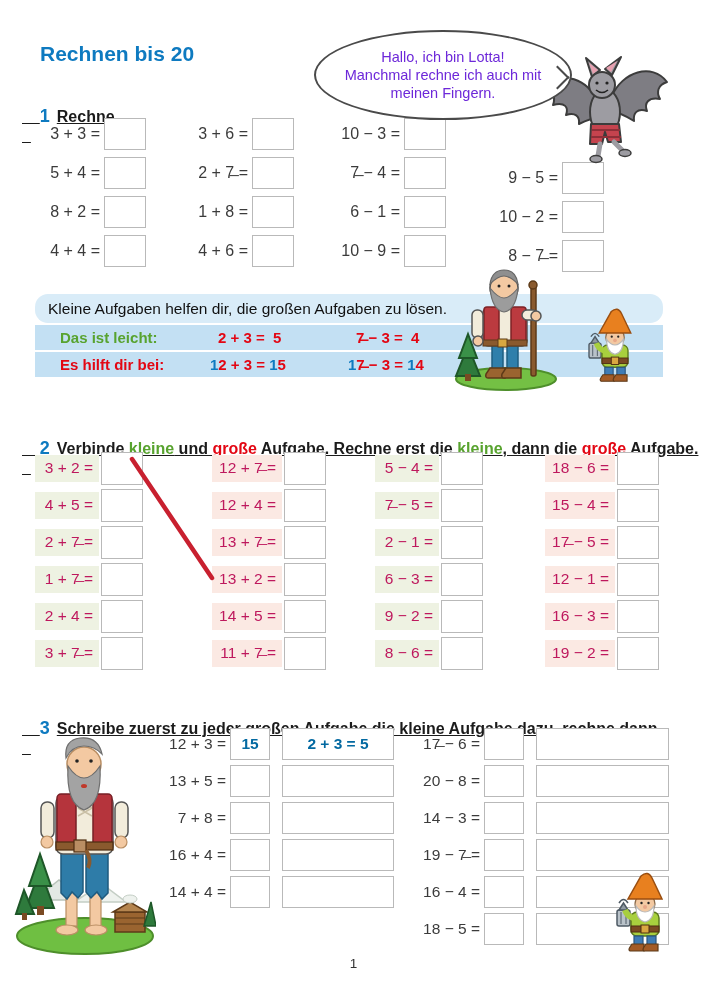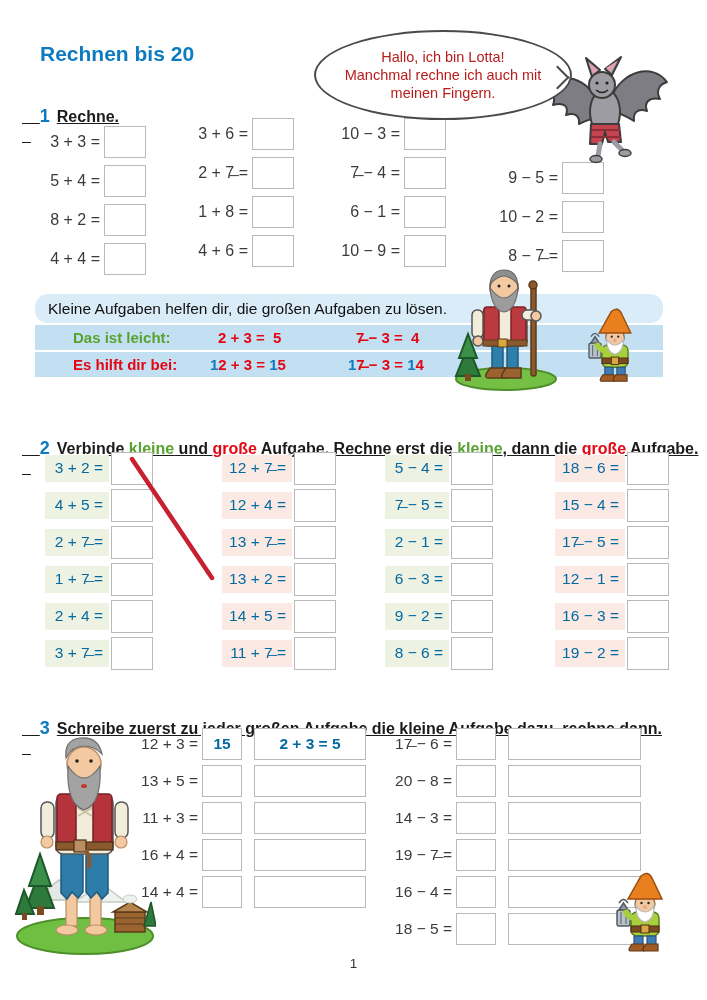--- a/index.html
+++ b/index.html
@@ -5,21 +5,21 @@
   html,body{margin:0;padding:0;background:#fff;}
   .sheet{position:relative;width:707px;height:1000px;background:#fff;overflow:hidden;
          font-family:"Liberation Sans","DejaVu Sans",sans-serif;color:#2e2e2e;}
   .abs{position:absolute;}
 
   .title{left:40px;top:42px;font-size:21px;font-weight:bold;color:#0e7ac0;}
 
   
   .bubble{left:314px;top:30px;width:254px;height:86px;border:2px solid #4a4a4a;border-radius:50%;
           background:#fff;display:flex;flex-direction:column;align-items:center;justify-content:center;
-          text-align:center;font-size:14.5px;line-height:18px;color:#b91c1c;z-index:3;}
+          text-align:center;font-size:14.5px;line-height:18px;color:#6d28d9;z-index:3;}
   .bubble-tail{left:549px;top:69px;width:15px;height:15px;background:#fff;z-index:4;
                border-top:2px solid #4a4a4a;border-right:2px solid #4a4a4a;transform:rotate(45deg);}
 
   
   .sec-head{font-size:16px;font-weight:bold;color:#1b1b1b;white-space:pre;text-decoration:underline;}
   .sec-num{color:#0e7ac0;font-size:18px;font-weight:bold;display:inline-block;width:17px;}
   .green{color:#58a32f;}
   .redtx{color:#e30613;}
   .bluetx{color:#0e7ac0;}
 
@@ -27,34 +27,34 @@
   .prob-col{display:flex;flex-direction:column;gap:7px;}
   .prob{display:flex;align-items:center;}
   .plabel{text-align:right;font-size:16px;color:#3b3b3b;line-height:30px;white-space:pre;}
   .w62{width:62px;} .w66{width:66px;}
   .pbox{width:40px;height:30px;background:#fff;border:1.5px solid #b9b9b9;margin-left:4px;}
 
   
   .hb{left:35px;top:294px;width:628px;z-index:1;}
   .hb-row1{height:29px;line-height:29px;background:#d9ecf8;padding-left:13px;font-size:15.5px;color:#111;margin-bottom:2px;border-radius:13px;}
   .hb-row{height:25px;background:#c3e0f3;margin-bottom:2px;display:flex;align-items:center;font-size:15px;font-weight:bold;}
-  .hb-label{width:172px;padding-left:38px;box-sizing:border-box;}
+  .hb-label{width:172px;padding-left:25px;box-sizing:border-box;}
   .hb-eq{width:138px;white-space:pre;color:#e30613;}
 
   
   .s2col{display:flex;flex-direction:column;gap:5px;}
   .s2row{display:flex;align-items:center;height:32px;}
   .chip{height:27px;display:flex;align-items:center;justify-content:flex-end;
-        padding-right:6px;box-sizing:border-box;font-size:15.5px;color:#0369a1;white-space:pre;margin-left:10px;}
+        padding-right:6px;box-sizing:border-box;font-size:15.5px;color:#be185d;white-space:pre;}
   .chip.gr{background:#eef2e2;} .chip.pk{background:#fbe9e3;}
   .cw64{width:64px;} .cw70{width:70px;}
   .s2box{width:40px;height:31px;border:1.5px solid #b9b9b9;margin-left:2px;background:#fff;}
 
   
-  .s3col{display:flex;flex-direction:column;gap:5px;}
+  .s3col{display:flex;flex-direction:column;gap:5px;margin-left:28px;}
   .s3row{display:flex;align-items:center;height:32px;}
   .s3label{width:62px;text-align:right;font-size:15.5px;color:#3b3b3b;white-space:pre;}
   .sbox{width:40px;height:32px;border:1.5px solid #b9b9b9;margin-left:4px;background:#fff;
         display:flex;align-items:center;justify-content:center;box-sizing:border-box;}
   .wbox{height:32px;border:1.5px solid #b9b9b9;margin-left:12px;background:#fff;
         display:flex;align-items:center;justify-content:center;box-sizing:border-box;}
   .wl{width:112px;} .wr{width:133px;}
   .ans{color:#0369a1;font-weight:bold;font-size:15.5px;white-space:pre;}
 
   .pagenum{left:0;top:956px;width:707px;text-align:center;font-size:13.5px;color:#333;}
@@ -93,21 +93,21 @@
       <ellipse cx="58" cy="109" rx="6" ry="3.5" fill="#9d9ca2" stroke="#3c3c3c" stroke-width="1.5"></ellipse>
       <path d="M76,92 L84,100" stroke="#9d9ca2" stroke-width="5" stroke-linecap="round"></path>
       <ellipse cx="87" cy="103" rx="6" ry="3.5" fill="#9d9ca2" stroke="#3c3c3c" stroke-width="1.5"></ellipse>
     </svg>
   </div>
 
   <div class="abs sec-head" style="left:22px;top:88px;">
     <span class="sec-num">1</span><span>Rechne.</span>
   </div>
 
-  <div class="abs prob-col" style="left:38px;top:126px;">
+  <div class="abs prob-col" style="left:38px;top:118px;">
     <div class="prob">
         <span class="plabel w62">3 + 3 =</span>
         <div class="pbox"></div>
       </div>
     <div class="prob">
         <span class="plabel w62">5 + 4 =</span>
         <div class="pbox"></div>
       </div>
     <div class="prob">
         <span class="plabel w62">8 + 2 =</span>
@@ -364,21 +364,21 @@
         <div class="wbox wl">
           <span class="ans">2 + 3 = 5</span>
         </div>
       </div>
     <div class="s3row">
         <span class="s3label">13 + 5 =</span>
         <div class="sbox"></div>
         <div class="wbox wl"></div>
       </div>
     <div class="s3row">
-        <span class="s3label">11 + 3 =</span>
+        <span class="s3label">7 + 8 =</span>
         <div class="sbox"></div>
         <div class="wbox wl"></div>
       </div>
     <div class="s3row">
         <span class="s3label">16 + 4 =</span>
         <div class="sbox"></div>
         <div class="wbox wl"></div>
       </div>
     <div class="s3row">
         <span class="s3label">14 + 4 =</span>

